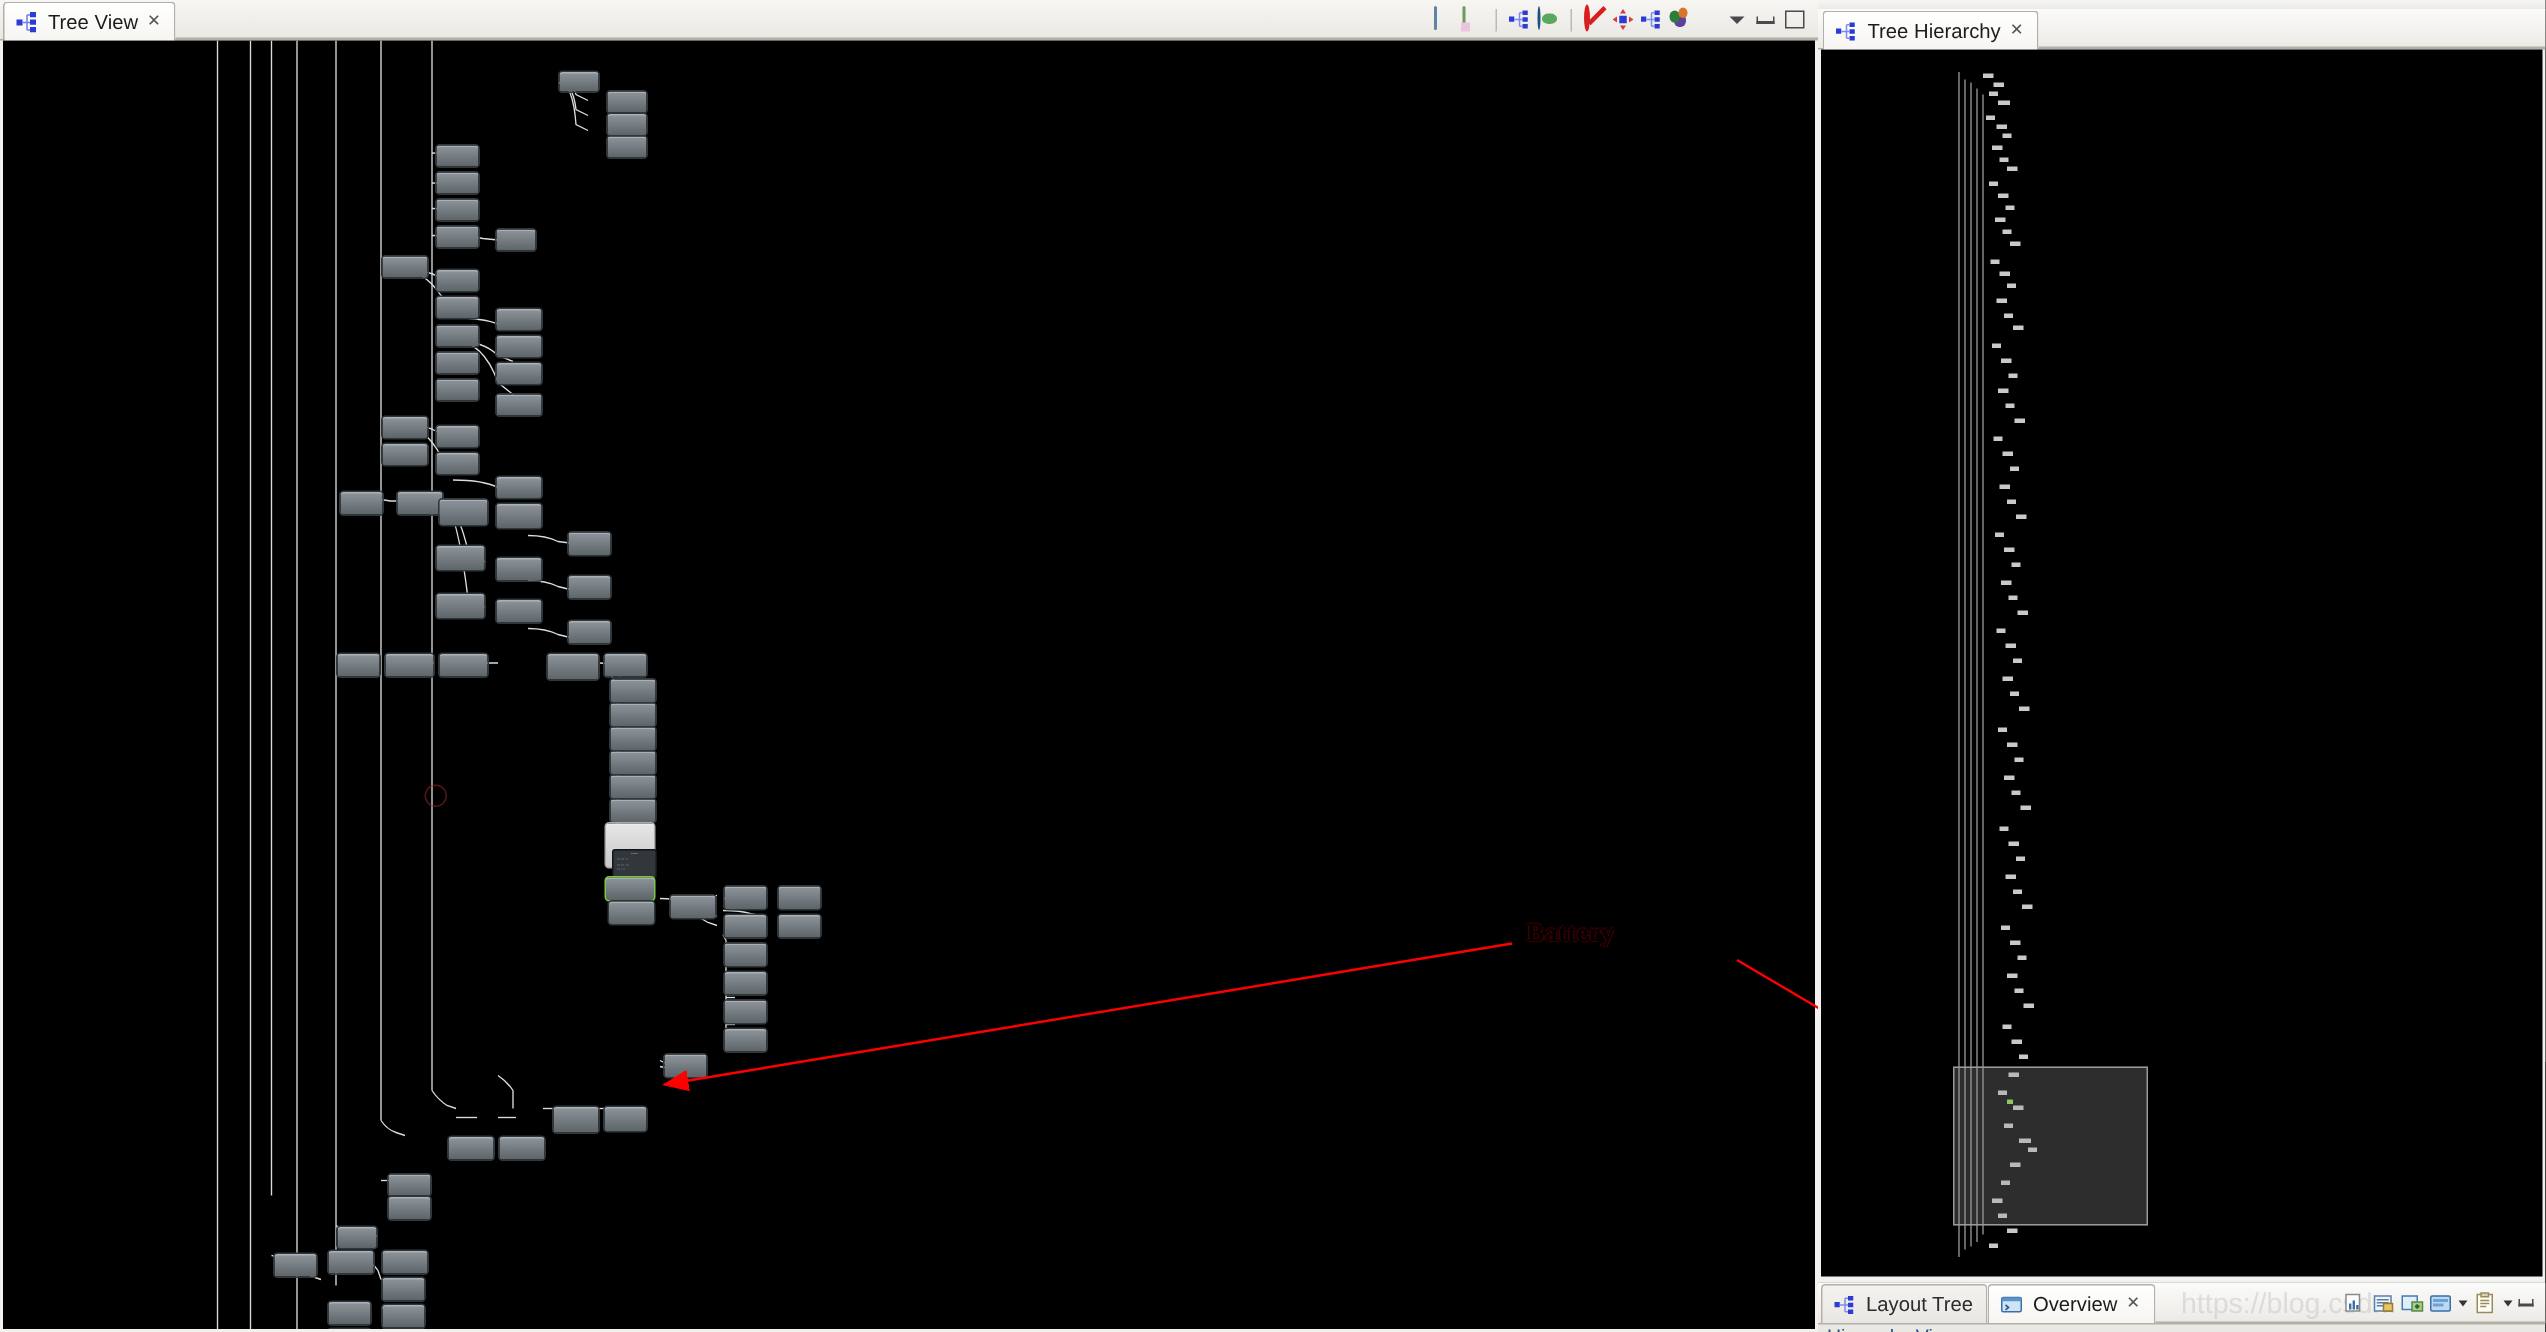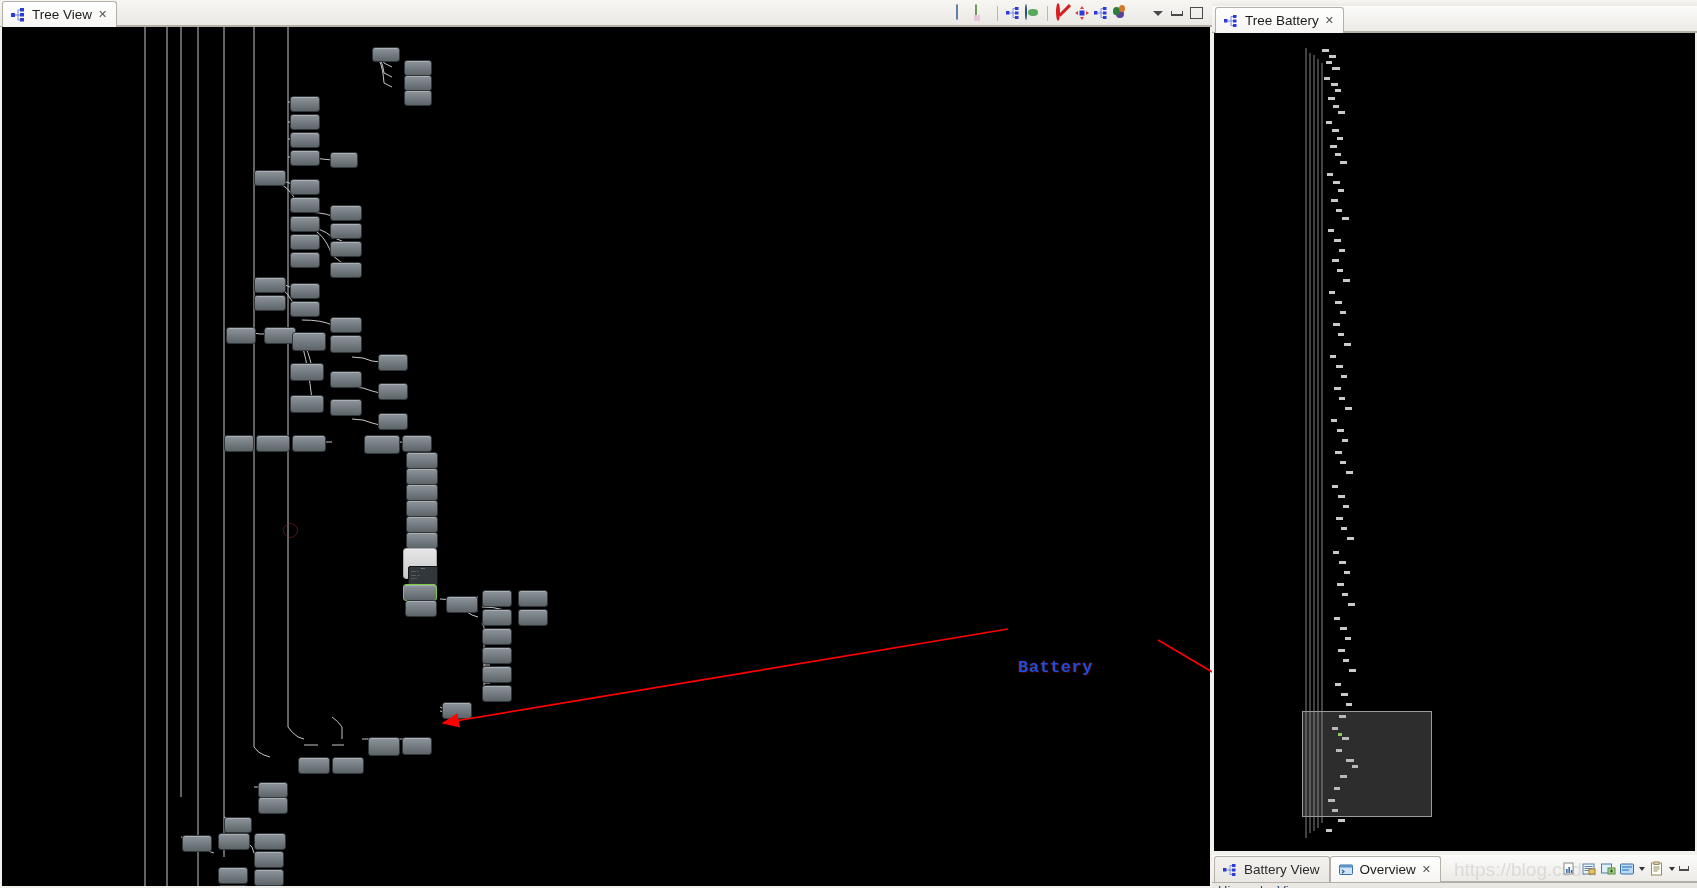--- a/index.html
+++ b/index.html
@@ -74,25 +74,24 @@
   .node.sel{background:linear-gradient(#e6e6e6,#c9c9c9);border-color:#aaa;}
   .node.green{border:1.5px solid #7ac943;}
   .tip{
     position:absolute;background:#31373b;border:1px solid #11161a;border-radius:2px;
     font-size:2.6px;color:#dfe6ea;padding:1px 2px;line-height:1.3;text-align:left;
   }
   .tip b{color:#fff;}
   svg.edges{position:absolute;left:0;top:0;overflow:visible;}
 
   .battery{
-    position:absolute;color:#1d4ed8;font-family:Liberation Mono, monospace;
+    position:absolute;color:#000000;font-family:Liberation Serif, serif;
     font-size:17px;font-weight:bold;letter-spacing:.5px;
     text-shadow:1px 1px 0 #3a0000,-1px 0 0 #3a0000,0 -1px 0 #2a0000;
     white-space:nowrap;
-    margin-top:46px;
   }
 
   
   .viewport-box{
     position:absolute;border:1px solid #9a9a9a;background:rgba(150,150,150,.30);
   }
   .watermark{
     position:absolute;color:rgba(200,200,200,.55);font-size:19px;
     font-family:"Liberation Sans",sans-serif;white-space:nowrap;pointer-events:none;
   }
@@ -390,21 +389,21 @@
           <svg width="16" height="16" viewBox="0 0 16 16">
             <g fill="#2b3bd6">
               <rect x="1" y="6" width="3.5" height="3.5"></rect>
               <rect x="10" y="2" width="3.5" height="3"></rect>
               <rect x="10" y="6.5" width="3.5" height="3"></rect>
               <rect x="10" y="11" width="3.5" height="3"></rect>
             </g>
             <path d="M4.5,8 L8,8 M8,3.5 L8,12.5 M8,3.5 L10,3.5 M8,8 L10,8 M8,12.5 L10,12.5" stroke="#7b8bee" stroke-width="1" fill="none"></path>
           </svg>
         </span>
-        <span>Tree Battery</span>
+        <span>Tree Hierarchy</span>
         <span class="close">✕</span>
       </div>
       <div class="tabfill"></div>
     </div>
 
     <div class="canvas" style="left:2px;top:33px;width:481px;height:818px;">
 
       <svg width="481" height="818" style="position:absolute;left:0;top:0;">
         <g stroke="#d6d6d6" stroke-width="0.7" fill="none" opacity="0.9">
           <path d="M92,15 L92,805"></path>
@@ -509,21 +508,21 @@
           <svg width="16" height="16" viewBox="0 0 16 16">
             <g fill="#2b3bd6">
               <rect x="1" y="6" width="3.5" height="3.5"></rect>
               <rect x="10" y="2" width="3.5" height="3"></rect>
               <rect x="10" y="6.5" width="3.5" height="3"></rect>
               <rect x="10" y="11" width="3.5" height="3"></rect>
             </g>
             <path d="M4.5,8 L8,8 M8,3.5 L8,12.5 M8,3.5 L10,3.5 M8,8 L10,8 M8,12.5 L10,12.5" stroke="#7b8bee" stroke-width="1" fill="none"></path>
           </svg>
         </span>
-        <span>Battery View</span>
+        <span>Layout Tree</span>
       </div>
       <div class="tab">
         <span class="ticon">
           <svg width="16" height="16" viewBox="0 0 16 16">
             <rect x="1.5" y="3" width="13" height="9.5" rx="1" fill="#cfe3f7" stroke="#3a6ea5"></rect>
             <rect x="1.5" y="3" width="13" height="2.5" fill="#5b93c9"></rect>
             <path d="M4,8 l2,1.6 -2,1.6" stroke="#2b5a88" fill="none" stroke-width="1.1"></path>
           </svg>
         </span>
         <span>Overview</span>

